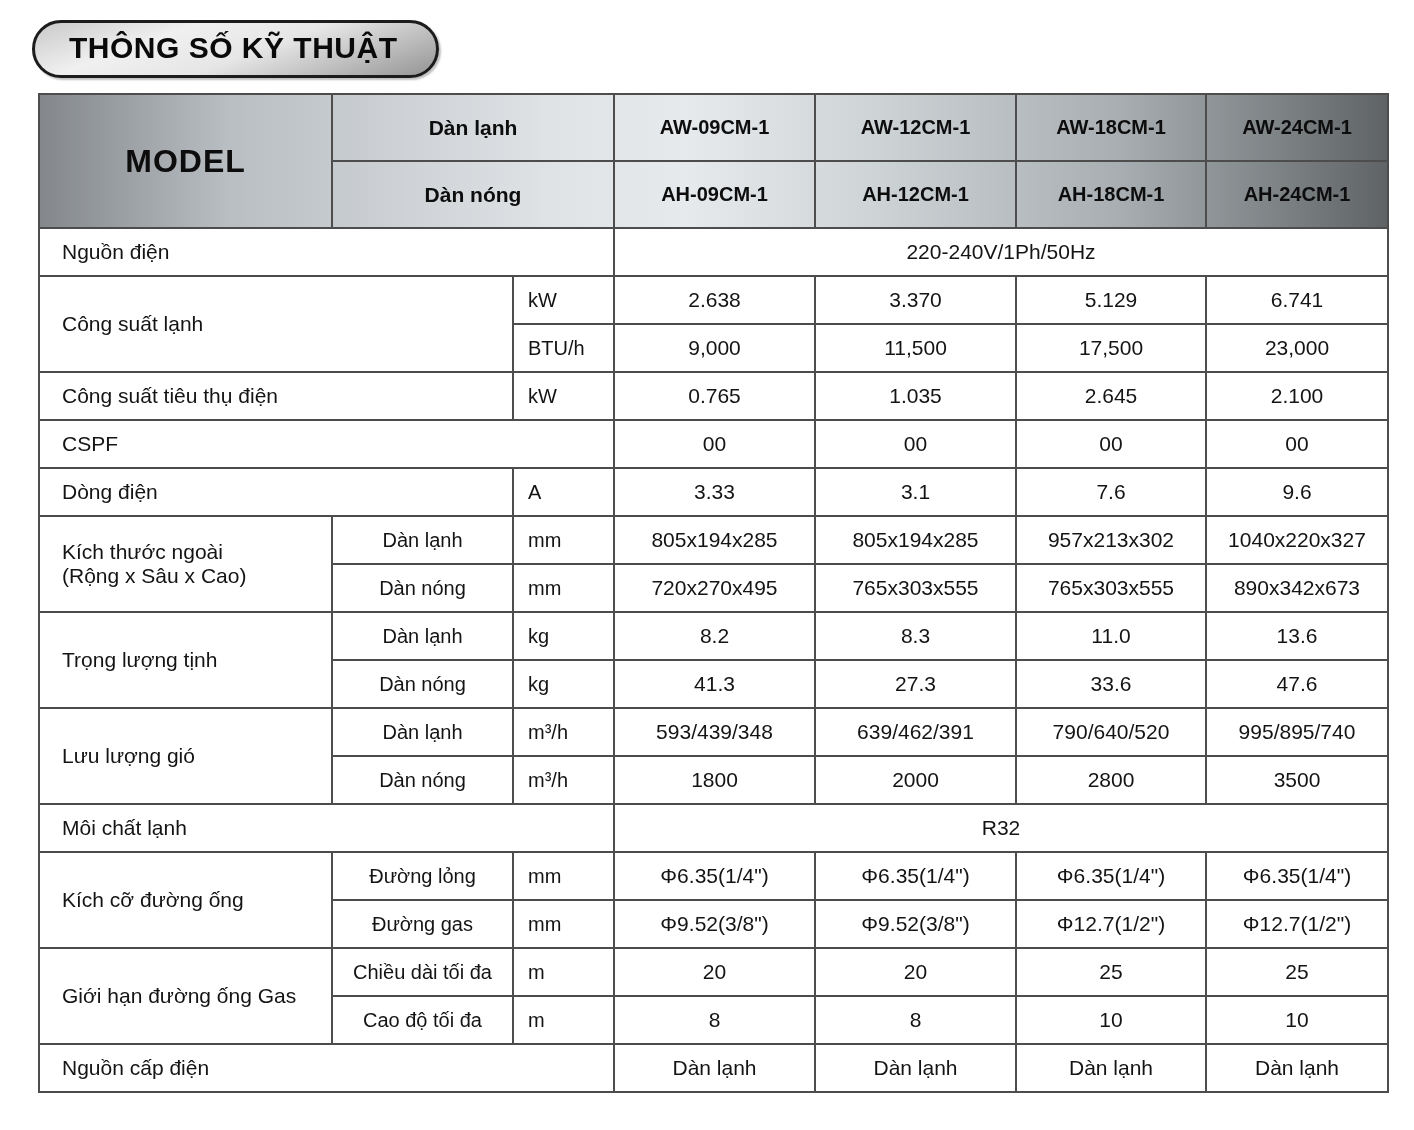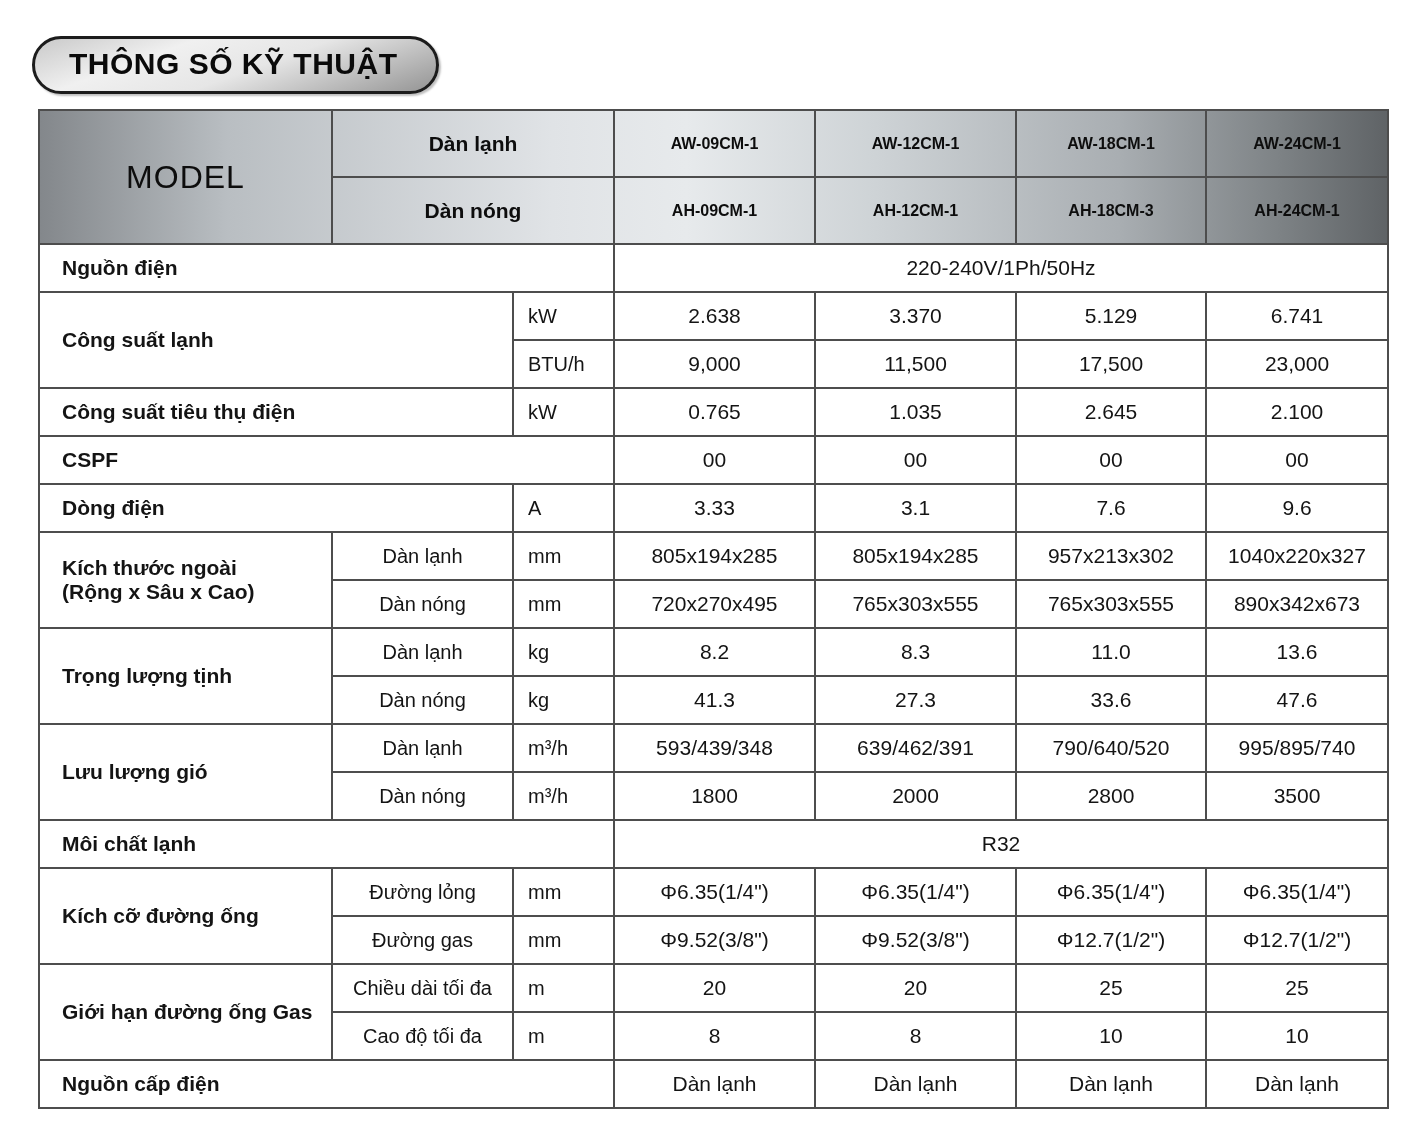--- a/index.html
+++ b/index.html
@@ -2,21 +2,21 @@
 <html><head>
 <meta charset="utf-8">
 <style>
   html,body{margin:0;padding:0;}
   body{
     width:1414px;height:1130px;background:#ffffff;
     font-family:"Liberation Sans","DejaVu Sans",sans-serif;
     color:#141414;-webkit-font-smoothing:antialiased;
   }
   
-  .title-wrap{padding:36px 0 0 32px;}
+  .title-wrap{padding:20px 0 0 32px;}
   .title-pill{
     display:inline-block;
     padding:8px 38px 10px 34px;
     border:3px solid #1c1c1c;
     border-radius:30px;
     background:linear-gradient(160deg,#c9c9c9 0%,#f0f0f0 30%,#e6e6e6 55%,#b9b9b9 80%,#949494 100%);
     box-shadow:2px 2px 2px rgba(0,0,0,0.25);
   }
   .title-pill span{
     font-size:30px;font-weight:bold;letter-spacing:.5px;color:#0a0a0a;
@@ -37,24 +37,24 @@
     background:transparent;
     overflow:hidden;
     white-space:nowrap;
   }
   thead{
     background:linear-gradient(90deg,#83878b 0%,#b9bec2 14%,#e0e3e6 38%,#e7eaec 48%,#ced3d6 62%,#a9aeb2 80%,#7d8285 92%,#5f6366 100%);
   }
   thead tr{height:67px;}
   tbody tr{height:48px;}
   thead th{font-weight:bold;text-align:center;color:#0d0d0d;}
-  .model-cell{font-size:32px;font-weight:normal;letter-spacing:1px;}
+  .model-cell{font-size:32px;font-weight:bold;letter-spacing:1px;}
   .hdr-sub{font-size:21px;}
-  .hdr-model{font-size:16px;}
-  .lbl{text-align:left;padding-left:22px;font-weight:bold;}
+  .hdr-model{font-size:20px;}
+  .lbl{text-align:left;padding-left:22px;}
   .lbl .line2{display:block;line-height:1.15;}
   .lbl-multi{line-height:1.2;margin-top:31px;}
   .sub{text-align:center;font-size:20px;}
   .unit{text-align:left;padding-left:14px;font-size:20px;}
   .val{text-align:center;}
 </style>
 </head>
 <body>
 
 <div class="title-wrap">
@@ -79,21 +79,21 @@
       <th class="hdr-sub" colspan="2">Dàn lạnh</th>
       <th class="hdr-model">AW-09CM-1</th>
       <th class="hdr-model">AW-12CM-1</th>
       <th class="hdr-model">AW-18CM-1</th>
       <th class="hdr-model">AW-24CM-1</th>
     </tr>
     <tr>
       <th class="hdr-sub" colspan="2">Dàn nóng</th>
       <th class="hdr-model">AH-09CM-1</th>
       <th class="hdr-model">AH-12CM-1</th>
-      <th class="hdr-model">AH-18CM-3</th>
+      <th class="hdr-model">AH-18CM-1</th>
       <th class="hdr-model">AH-24CM-1</th>
     </tr>
   </thead>
   <tbody>
     <tr>
       <td class="lbl" colspan="3">Nguồn điện</td>
       <td class="val" colspan="4">220-240V/1Ph/50Hz</td>
     </tr>
     <tr>
       <td class="lbl" colspan="2" rowspan="2">Công suất lạnh</td>

